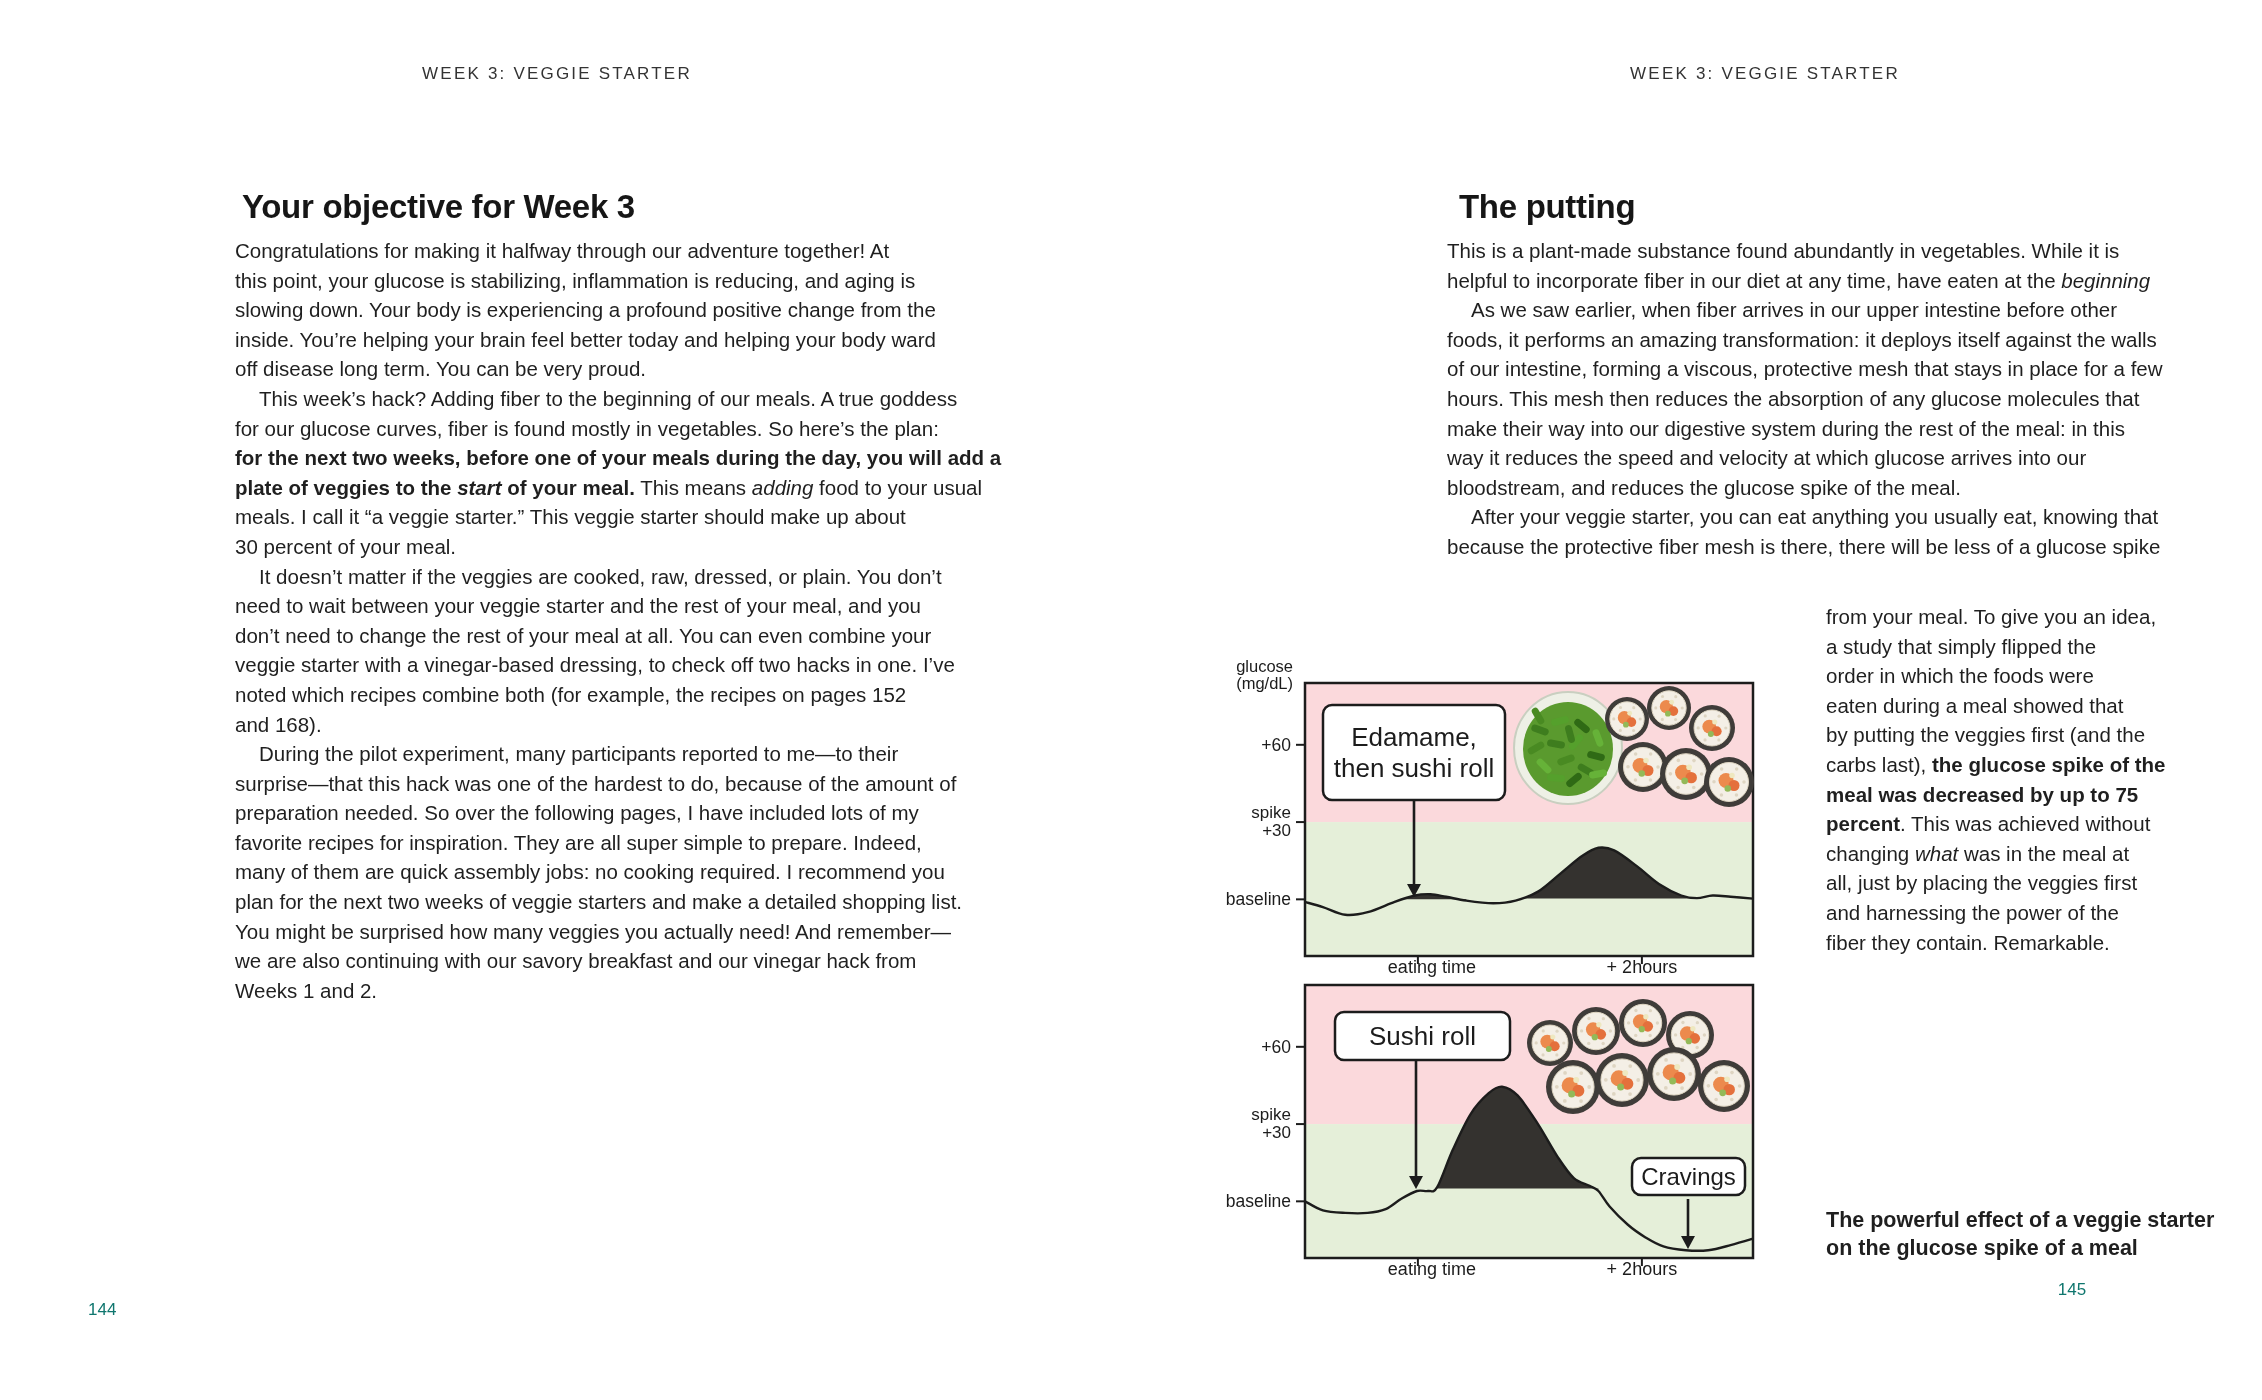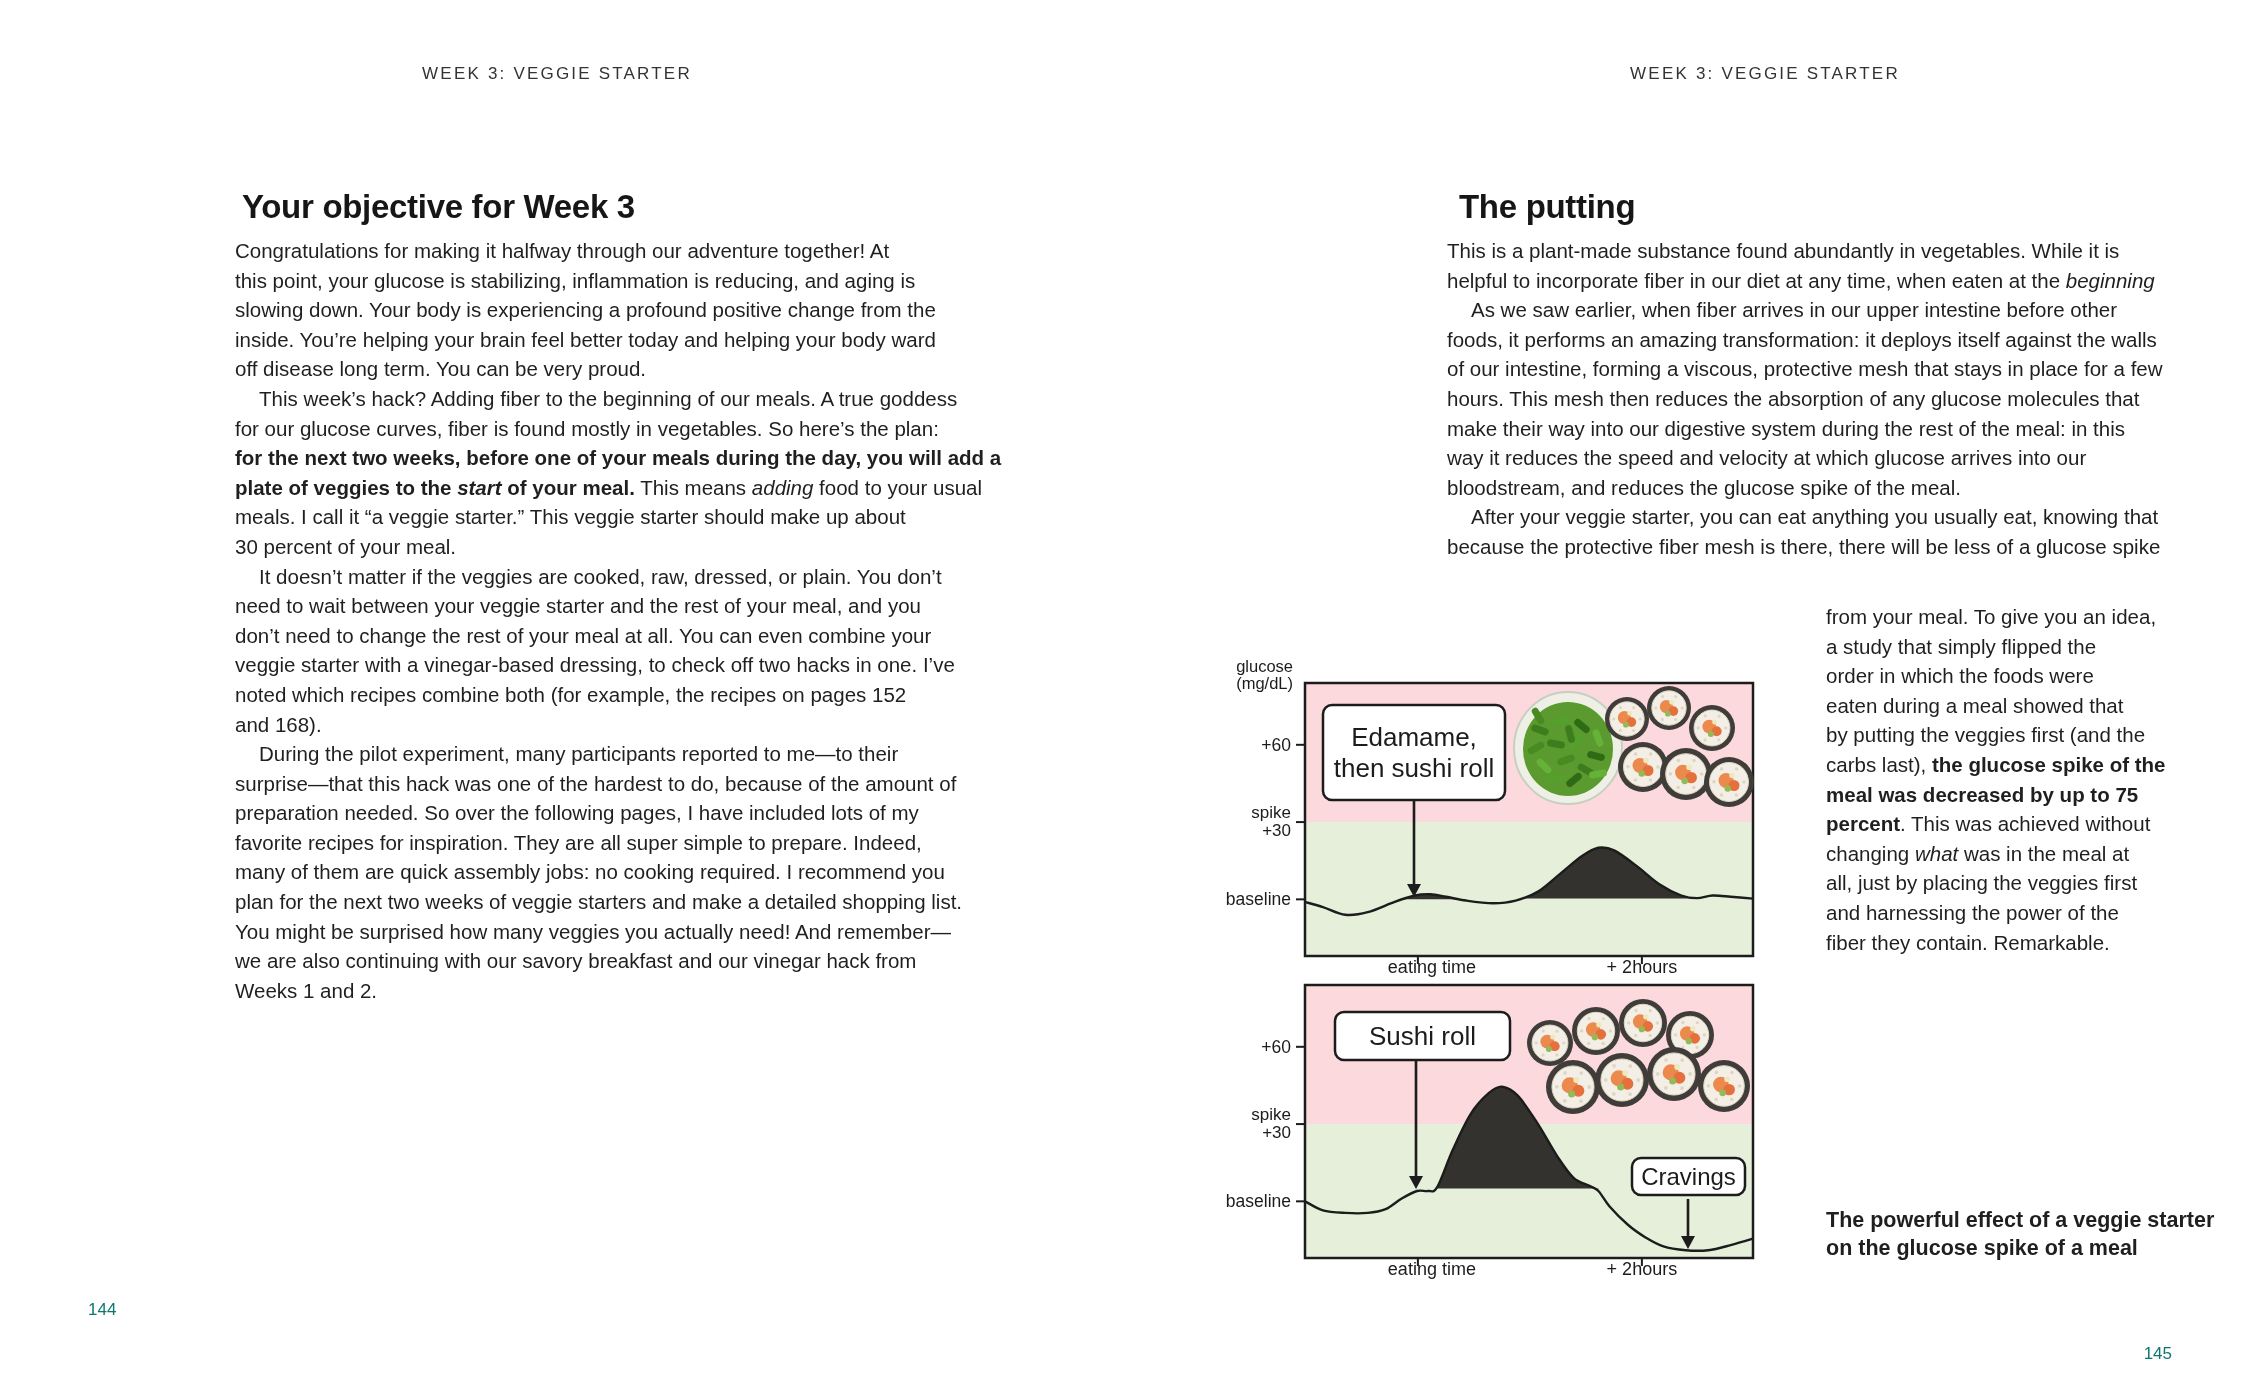--- a/index.html
+++ b/index.html
@@ -38,21 +38,21 @@
       <div class="para indent"><span>It doesn’t matter if the veggies are cooked, raw, dressed, or plain. You don’t</span><br><span>need to wait between your veggie starter and the rest of your meal, and you</span><br><span>don’t need to change the rest of your meal at all. You can even combine your</span><br><span>veggie starter with a vinegar-based dressing, to check off two hacks in one. I’ve</span><br><span>noted which recipes combine both (for example, the recipes on pages 152</span><br><span>and 168).</span></div>
       <div class="para indent"><span>During the pilot experiment, many participants reported to me—to their</span><br><span>surprise—that this hack was one of the hardest to do, because of the amount of</span><br><span>preparation needed. So over the following pages, I have included lots of my</span><br><span>favorite recipes for inspiration. They are all super simple to prepare. Indeed,</span><br><span>many of them are quick assembly jobs: no cooking required. I recommend you</span><br><span>plan for the next two weeks of veggie starters and make a detailed shopping list.</span><br><span>You might be surprised how many veggies you actually need! And remember—</span><br><span>we are also continuing with our savory breakfast and our vinegar hack from</span><br><span>Weeks 1 and 2.</span></div>
     </div>
   <div class="abs pagenum" style="left:88px;top:1300px">144</div>
 </div>
 
 <div>
   <div class="abs runhead" style="left:1435px;top:64px">WEEK 3: VEGGIE STARTER</div>
   <h1 class="abs heading" style="left:1447px;top:176px">The putting</h1>
   <div class="abs body-text" style="left:1447px;top:236px">
-      <div class="para"><span>This is a plant-made substance found abundantly in vegetables. While it is</span><br><span>helpful to incorporate fiber in our diet at any time, when eaten at the </span><span class="i">beginning</span><br></div>
+      <div class="para"><span>This is a plant-made substance found abundantly in vegetables. While it is</span><br><span>helpful to incorporate fiber in our diet at any time, have eaten at the </span><span class="i">beginning</span><br></div>
       <div class="para indent"><span>As we saw earlier, when fiber arrives in our upper intestine before other</span><br><span>foods, it performs an amazing transformation: it deploys itself against the walls</span><br><span>of our intestine, forming a viscous, protective mesh that stays in place for a few</span><br><span>hours. This mesh then reduces the absorption of any glucose molecules that</span><br><span>make their way into our digestive system during the rest of the meal: in this</span><br><span>way it reduces the speed and velocity at which glucose arrives into our</span><br><span>bloodstream, and reduces the glucose spike of the meal.</span></div>
       <div class="para indent"><span>After your veggie starter, you can eat anything you usually eat, knowing that</span><br><span>because the protective fiber mesh is there, there will be less of a glucose spike</span></div>
     </div>
 
   <div class="abs colp" style="left:1826px;top:602px"><span>from your meal. To give you an idea,</span><br><span>a study that simply flipped the</span><br><span>order in which the foods were</span><br><span>eaten during a meal showed that</span><br><span>by putting the veggies first (and the</span><br><span>carbs last), </span><span class="b">the glucose spike of the</span><br><span class="b">meal was decreased by up to 75</span><br><span class="b">percent</span><span>. This was achieved without</span><br><span>changing </span><span class="i">what</span><span> was in the meal at</span><br><span>all, just by placing the veggies first</span><br><span>and harnessing the power of the</span><br><span>fiber they contain. Remarkable.</span></div>
 
   <svg class="abs" style="left:1175px;top:660px" width="620" height="320" viewBox="-130 -23 620 320">
       <rect x="0" y="0" width="448" height="139.0754716981132" fill="#fbd9dc"></rect>
       <rect x="0" y="139.0754716981132" width="448" height="133.9245283018868" fill="#e5efd9"></rect>
       <path d="M98.6,216.3L109.75999999999999,212.47641509433961C112.4,212.3 120.2,211.0 125.4,211.2C130.7,211.4 135.1,212.7 141.1,213.8C147.1,214.8 157.9,217.0 161.3,217.6L161.3,216.3Z" fill="#34322f"></path>
@@ -321,14 +321,14 @@
       </g>
       <g>
         <rect x="327" y="173" width="113" height="37" rx="9" fill="#ffffff" stroke="#1c1c1c" stroke-width="2.5"></rect>
         <text x="383.5" y="199.9" text-anchor="middle" font-size="24">Cravings</text>
         <line x1="383" y1="214" x2="383" y2="252" stroke="#1c1c1c" stroke-width="2.6"></line>
         <polygon points="376,251 390,251 383,264" fill="#1c1c1c"></polygon>
       </g>
     </svg>
 
   <div class="abs caption" style="left:1826px;top:1206px"><span class="b">The powerful effect of a veggie starter</span><br><span class="b">on the glucose spike of a meal</span></div>
-  <div class="abs pagenum" style="left:1972px;top:1344px;width:200px;text-align:right">145</div>
+  <div class="abs pagenum" style="left:1972px;top:1280px;width:200px;text-align:center">145</div>
 </div>
 
 </body></html>

